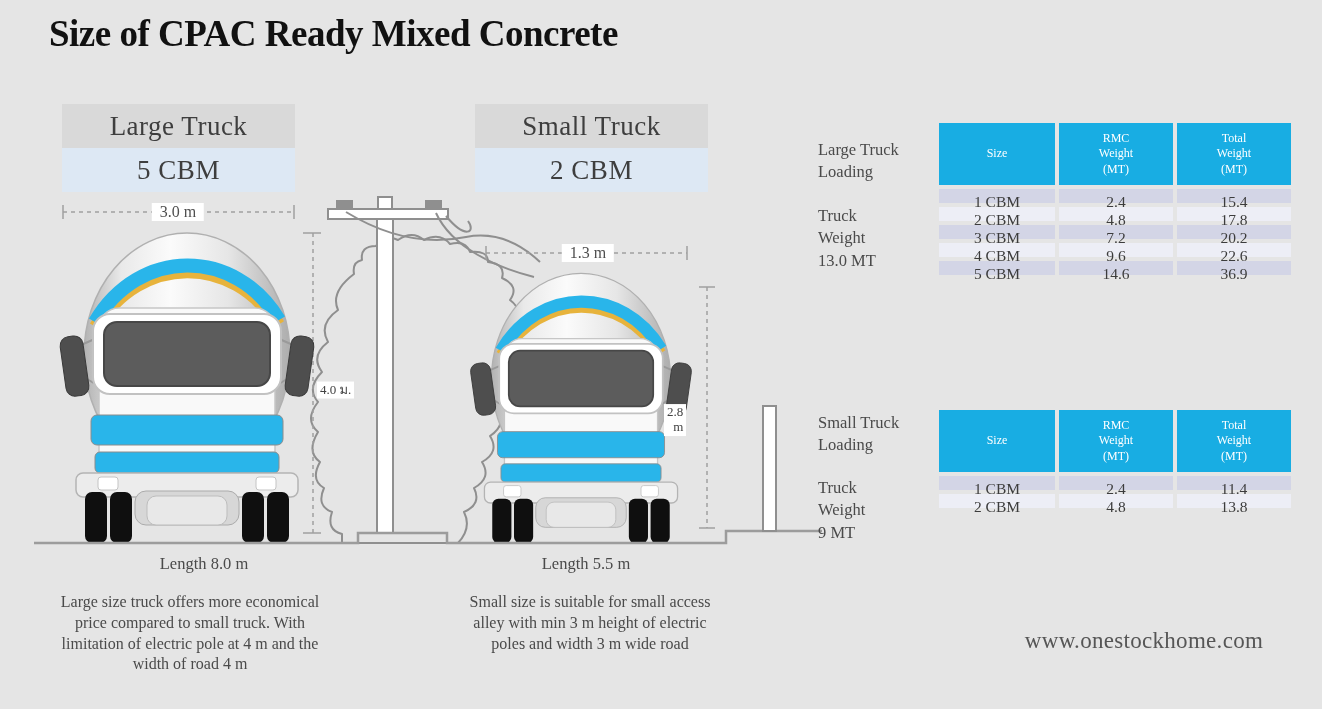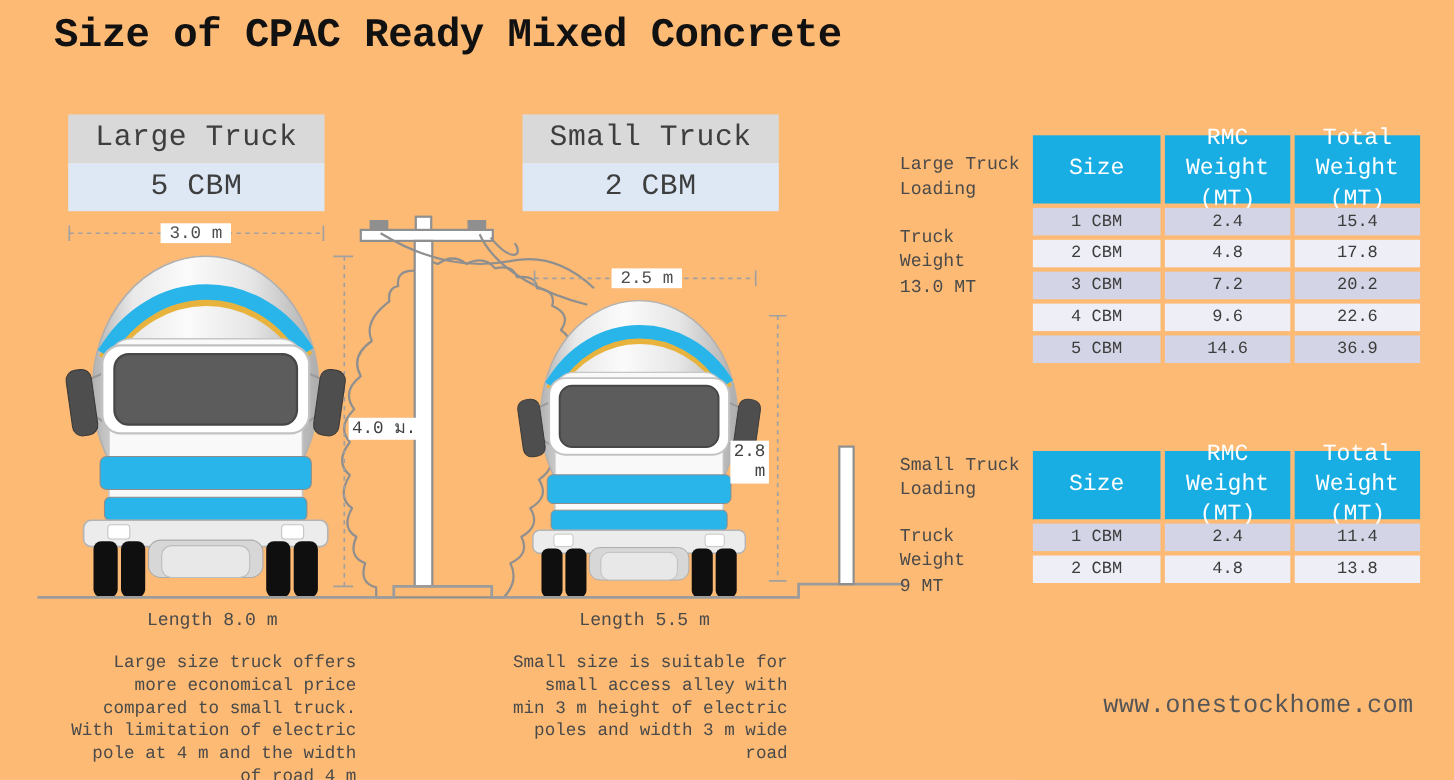--- a/index.html
+++ b/index.html
@@ -1,58 +1,58 @@
 <!DOCTYPE html>
 <html><head>
 <meta charset="utf-8">
 <style>
   html,body{margin:0;padding:0;background:#ffffff;}
   #stage{
-    position:relative;width:1322px;height:709px;background:#fdba74;overflow:hidden;
-    font-family:Liberation Mono, monospace;color:#4a4a4a;
+    position:relative;width:1322px;height:709px;background:#e5e5e5;overflow:hidden;
+    font-family:Liberation Serif, serif;color:#4a4a4a;
   }
   .abs{position:absolute;}
   #title{
     left:49px;top:12px;font-size:37px;font-weight:bold;color:#111111;
     letter-spacing:-0.5px;white-space:nowrap;
   }
   .hdr-box{
     width:233px;height:44px;display:flex;align-items:center;justify-content:center;
     font-size:27px;color:#3e3e3e;letter-spacing:0.5px;
   }
   .hdr-gray{background:#d9d9d9;}
   .hdr-blue{background:#dde8f4;}
   .dim-label{
     background:#ffffff;font-size:16px;color:#4f4f4f;padding:0 8px;
     transform:translate(-50%,-50%);white-space:nowrap;text-align:center;
   }
   .dim-label-v{
-    background:#ffffff;font-size:16px;color:#424242;padding:1px 3px;
+    background:#ffffff;font-size:13px;color:#424242;padding:1px 3px;
     transform:translate(0,-50%);white-space:pre-line;line-height:1.15;
   }
   .length-label{
     font-size:16.5px;color:#4a4a4a;transform:translate(-50%,-50%);white-space:nowrap;
   }
   .desc{
-    font-size:16px;line-height:1.3;color:#4a4a4a;text-align:right;
+    font-size:16px;line-height:1.3;color:#4a4a4a;text-align:center;
     transform:translateX(-50%);
   }
   .side-label{
     font-size:16.5px;line-height:1.35;color:#4a4a4a;white-space:pre-line;
   }
   .dtable{
     position:absolute;display:grid;grid-template-columns:116px 114px 114px;gap:4px;
   }
   .th{
-    background:#18ade3;color:#ffffff;font-size:21px;line-height:1.3;height:62px;
+    background:#18ade3;color:#ffffff;font-size:12px;line-height:1.3;height:62px;
     display:flex;align-items:center;justify-content:center;text-align:center;
     white-space:pre-line;
   }
   .td{
-    height:25px;line-height:25px;text-align:center;font-size:15.5px;color:#3c3c3c;
+    height:14px;line-height:25px;text-align:center;font-size:15.5px;color:#3c3c3c;
   }
   .row-dark{background:#d3d5e6;}
   .row-light{background:#edeef6;}
   #website{
     font-size:23px;color:#565656;letter-spacing:0.3px;transform:translate(-50%,-50%);
     white-space:nowrap;
   }
 </style>
 </head>
 <body>
@@ -142,26 +142,26 @@
   </svg>
 
   <div class="abs" id="title">Size of CPAC Ready Mixed Concrete</div>
 
   <div class="abs hdr-box hdr-gray" style="left:62px;top:104px;">Large Truck</div>
   <div class="abs hdr-box hdr-blue" style="left:62px;top:148px;">5 CBM</div>
   <div class="abs hdr-box hdr-gray" style="left:475px;top:104px;">Small Truck</div>
   <div class="abs hdr-box hdr-blue" style="left:475px;top:148px;">2 CBM</div>
 
   <div class="abs dim-label" style="left:178px;top:212px;">3.0 m</div>
-  <div class="abs dim-label" style="left:588px;top:253px;">2.5 m</div>
+  <div class="abs dim-label" style="left:588px;top:253px;">1.3 m</div>
   <div class="abs dim-label-v" style="left:317px;top:390px;">4.0 ม.</div>
   <div class="abs dim-label-v" style="left:664px;top:420px;text-align:right;">2.8
 m</div>
 
-  <div class="abs length-label" style="left:193px;top:564px;">Length 8.0 m</div>
+  <div class="abs length-label" style="left:204px;top:564px;">Length 8.0 m</div>
   <div class="abs length-label" style="left:586px;top:564px;">Length 5.5 m</div>
 
   <div class="abs desc" style="left:190px;top:592px;width:268px;">Large size truck offers more economical price compared to small truck. With limitation of electric pole at 4 m and the width of road 4 m</div>
   <div class="abs desc" style="left:590px;top:592px;width:252px;">Small size is suitable for small access alley with min 3 m height of electric poles and width 3 m wide road</div>
 
   <div class="abs side-label" style="left:818px;top:139px;">Large Truck
 Loading</div>
   <div class="abs side-label" style="left:818px;top:205px;">Truck
 Weight
 13.0 MT</div>

